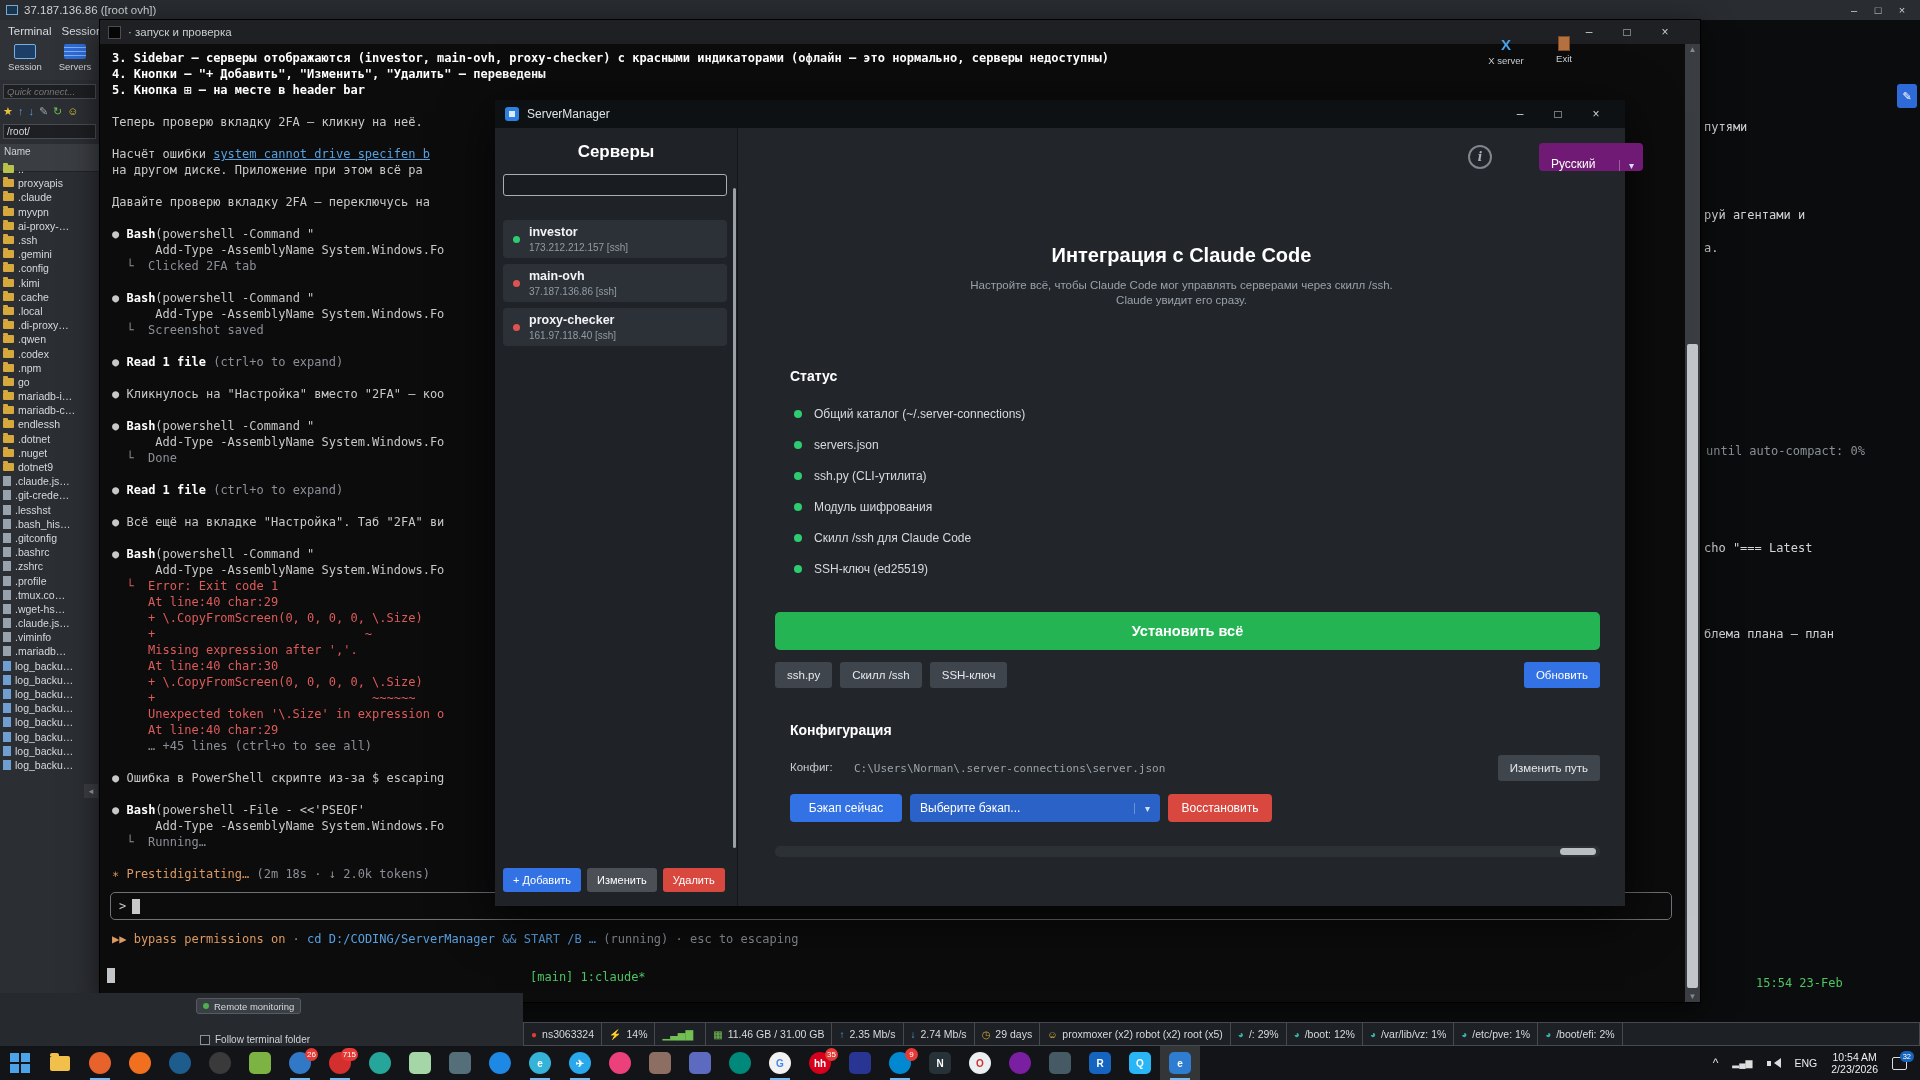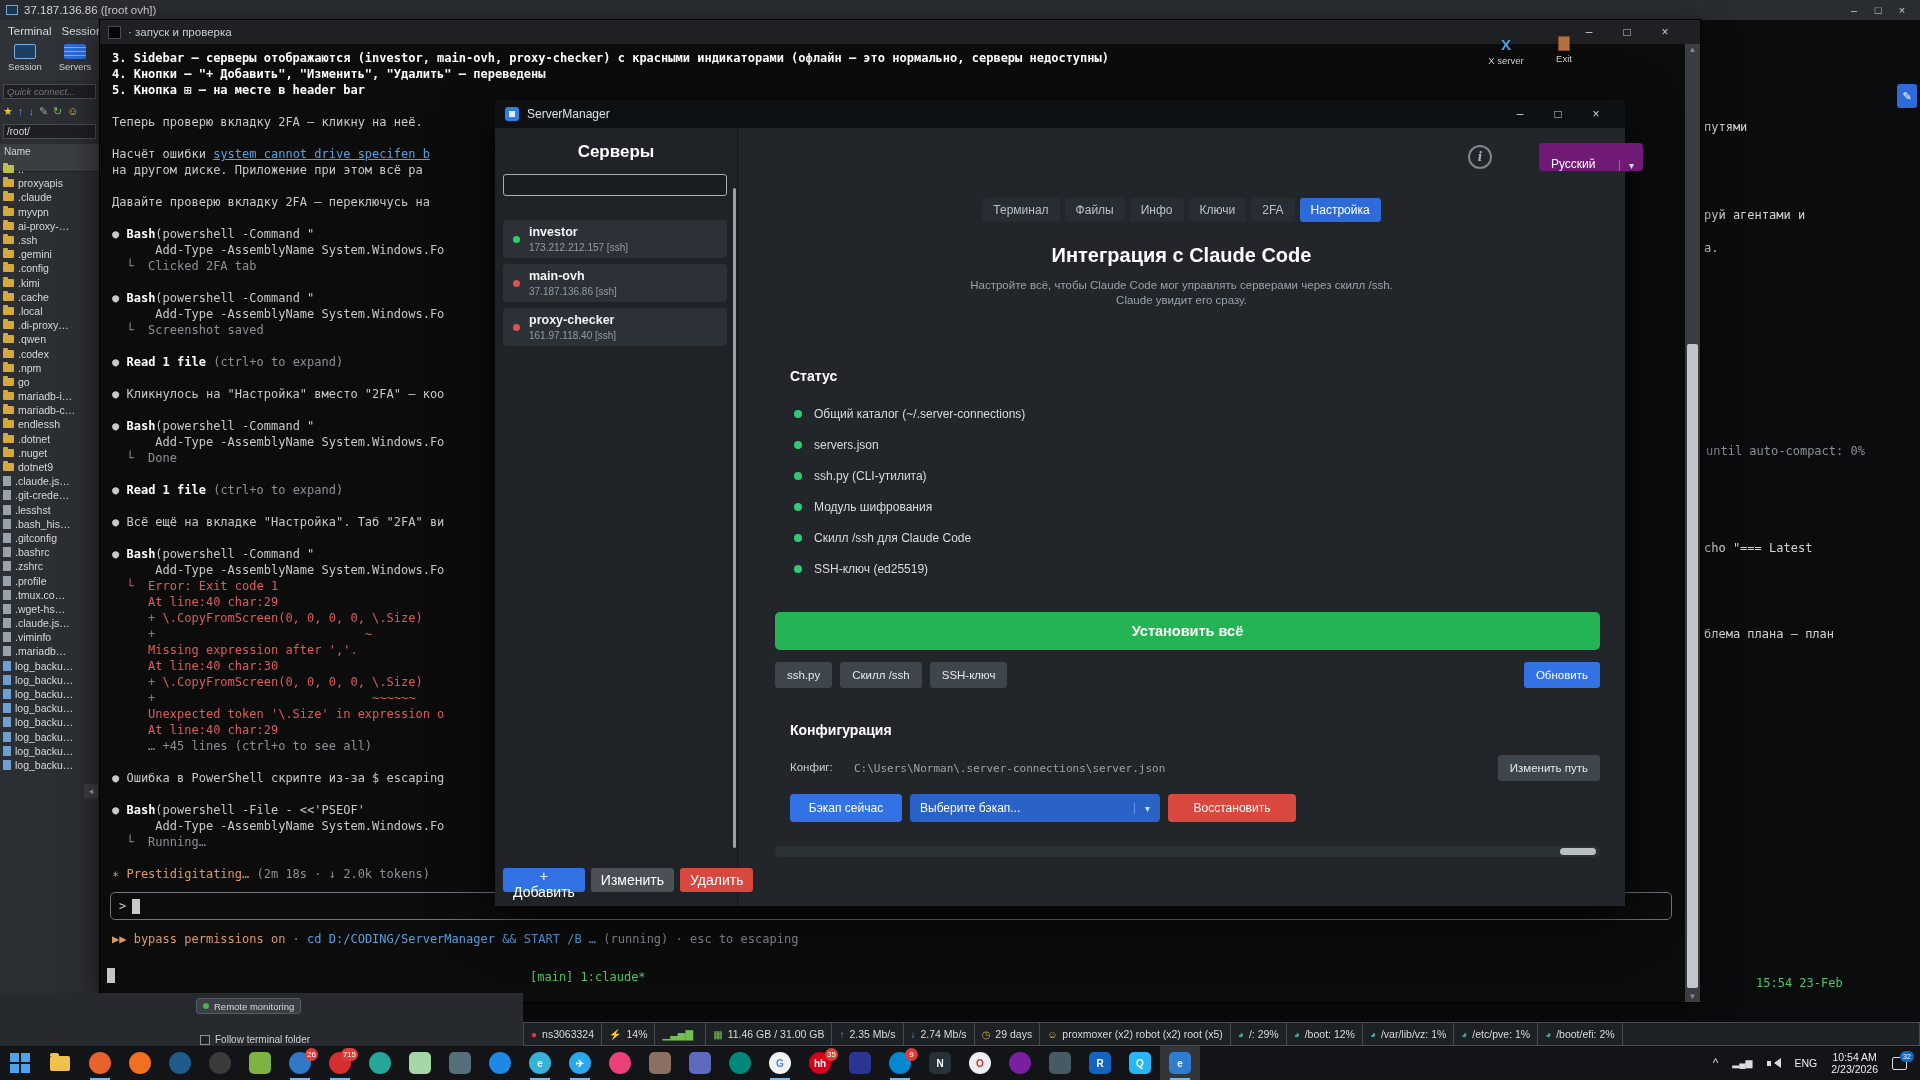--- a/index.html
+++ b/index.html
@@ -87,21 +87,21 @@
   .sm-lh{margin-top:14px;text-align:center;font-size:17px;font-weight:bold;color:#fff;}
   .sm-search{position:absolute;left:8px;right:10px;top:46px;height:22px;background:#191d21;border:1px solid #a9aeb4;border-radius:3px;color:#ddd;font-family:inherit;}
   .sm-list{position:absolute;left:8px;right:10px;top:92px;}
   .srv{position:relative;height:38px;padding:5px 8px 0 26px;background:#2c3137;border-radius:4px;margin-bottom:6px;}
   .sdot{position:absolute;left:10px;top:16px;width:7px;height:7px;border-radius:50%;}
   .on{background:#2ecc71}.off{background:#e05252}
   .sname{font-size:12.5px;font-weight:bold;color:#f2f4f6;}
   .saddr{font-size:10px;color:#939ba3;margin-top:3px;}
   .sm-lbtns{position:absolute;left:8px;bottom:14px;display:flex;gap:6px;}
   .sm-lbtns button,.gbtn,.install,.refresh,.chg-path,.backup-now,.restore{border:none;font-family:inherit;cursor:default;}
-  .sm-lbtns button{height:24px;border-radius:3px;font-size:14px;color:#fff;padding:0 10px;}
+  .sm-lbtns button{height:24px;border-radius:3px;font-size:11px;color:#fff;padding:0 10px;}
   .b-blue{background:#3372e4}.b-gray{background:#4a5056}.b-red{background:#d9483f}
   .sm-lscroll{position:absolute;right:1px;top:60px;width:3px;height:660px;background:#9aa0a6;border-radius:2px;}
   .sm-right{flex:1;position:relative;}
   .info-btn{position:absolute;left:730px;top:17px;width:24px;height:24px;border:2px solid #7f868d;border-radius:50%;color:#aab1b8;text-align:center;line-height:21px;font-family:"DejaVu Serif",serif;font-style:italic;font-weight:bold;font-size:12px;}
   .lang-btn{position:absolute;left:765px;top:15px;width:104px;height:28px;background:#701a75;border-radius:4px;display:flex;align-items:flex-end;margin-left:36px;}
   .lang-btn .lt{flex:1;padding-left:12px;font-size:12px;color:#fff;}
   .lang-btn .lc{width:24px;text-align:center;color:#cfe0f8;border-left:1px solid rgba(255,255,255,.3);font-size:10px;}
   .sm-tabs{position:absolute;top:70px;left:0;right:0;display:flex;justify-content:center;gap:5px;}
   .tab{padding:5px 11px;font-size:12px;color:#b9c0c7;background:#282d33;border-radius:3px;}
   .tab.act{background:#2e6bd8;color:#fff;}
@@ -117,21 +117,21 @@
   .comp-row{position:absolute;left:37px;top:534px;display:flex;gap:8px;}
   .gbtn{height:26px;background:#3e454d;border-radius:3px;color:#e6e9ec;font-size:11.5px;padding:0 12px;}
   .refresh{position:absolute;right:25px;top:534px;height:26px;background:#3372e4;border-radius:3px;color:#fff;font-size:11.5px;padding:0 12px;}
   .cfg-label{position:absolute;left:52px;top:633px;font-size:11.5px;color:#c6ccd2;}
   .cfg-path{position:absolute;left:116px;top:634px;font:11px "DejaVu Sans Mono",monospace;color:#9aa3ab;}
   .chg-path{position:absolute;right:25px;top:627px;height:26px;background:#3e454d;border-radius:3px;color:#e6e9ec;font-size:11.5px;padding:0 12px;}
   .backup-now{position:absolute;left:52px;top:666px;width:112px;height:28px;background:#3372e4;border-radius:4px;color:#fff;font-size:12px;}
   .bk-select{position:absolute;left:172px;top:666px;width:250px;height:28px;background:#2a62c8;border-radius:4px;display:flex;align-items:center;}
   .bk-select .bt{flex:1;padding-left:10px;font-size:12px;color:#fff;}
   .bk-select .bc{width:26px;text-align:center;color:#cfe0f8;border-left:1px solid rgba(255,255,255,.3);font-size:10px;}
-  .restore{position:absolute;left:430px;top:666px;width:128px;height:28px;background:#d9483f;border-radius:4px;color:#fff;font-size:12px;}
+  .restore{position:absolute;left:430px;top:666px;width:104px;height:28px;background:#d9483f;border-radius:4px;color:#fff;font-size:12px;}
   .hscroll{position:absolute;left:37px;right:25px;top:718px;height:11px;background:#2c3136;border-radius:5px;}
   .hthumb{position:absolute;right:4px;top:2px;width:36px;height:7px;background:#b9bec3;border-radius:4px;}
 
   
   .monbar{position:absolute;left:523px;top:1022px;width:1397px;height:24px;background:#1d2024;border:1px solid #46494e;display:flex;align-items:center;z-index:6;}
   .mseg{display:flex;align-items:center;height:100%;padding:0 7px;border-right:1px solid #46494e;}
   .mic{font-size:10px;margin-right:5px;}
   .mtx{font-size:10.5px;color:#d8dbde;white-space:nowrap;}
 
   
@@ -475,28 +475,20 @@
           <button class="b-gray">Изменить</button>
           <button class="b-red">Удалить</button>
         </div>
       </div>
       <div class="sm-right">
         <div class="info-btn">i</div>
         <div class="lang-btn">
           <span class="lt">Русский</span>
           <span class="lc">▾</span>
         </div>
-        <div class="sm-tabs" id="sm-tabs">
-            <span class="tab">Терминал</span>
-            <span class="tab">Файлы</span>
-            <span class="tab">Инфо</span>
-            <span class="tab">Ключи</span>
-            <span class="tab">2FA</span>
-            <span class="tab act">Настройка</span>
-          </div>
         <div class="sm-h1">Интеграция с Claude Code</div>
         <div class="sm-desc">
           <div>Настройте всё, чтобы Claude Code мог управлять серверами через скилл /ssh.</div>
           <div>Claude увидит его сразу.</div>
         </div>
         <div class="sec-h st-h">Статус</div>
         <div class="sm-status" id="sm-status">
             <div class="strow">
               <span class="stdot"></span>
               <span class="sttext">Общий каталог (~/.server-connections)</span>

